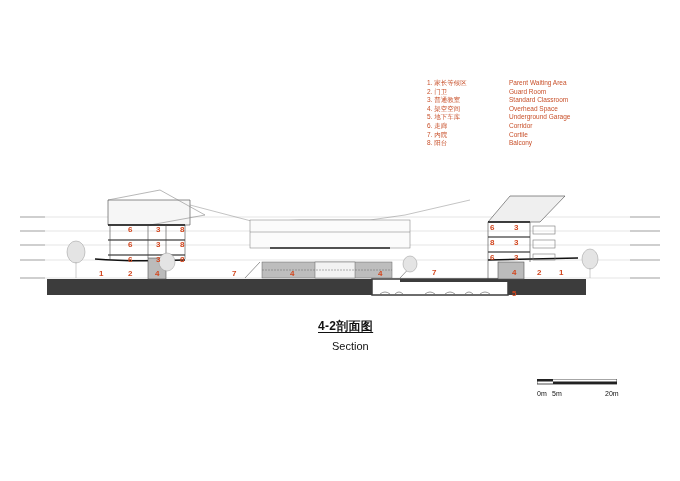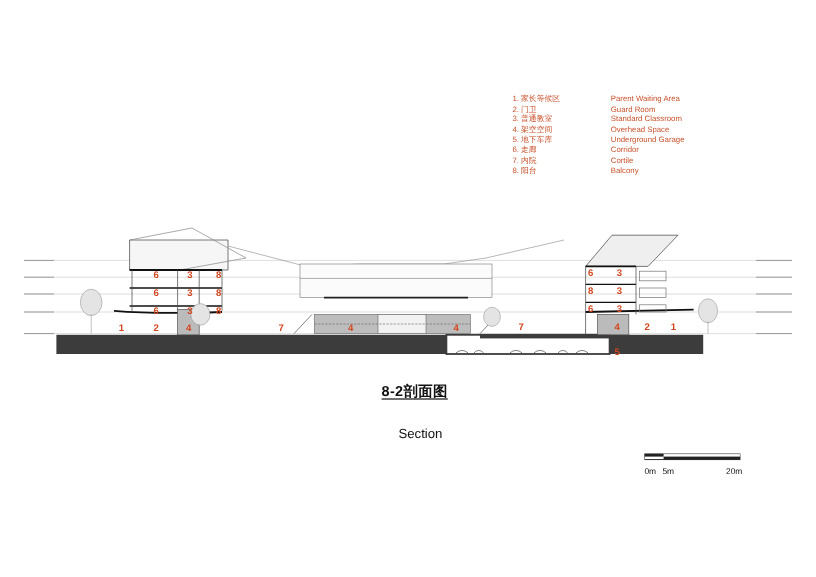--- a/index.html
+++ b/index.html
@@ -5,21 +5,21 @@
   html, body { margin:0; padding:0; background:#ffffff; }
   body { width:680px; height:481px; position:relative; overflow:hidden;
          font-family:"Liberation Sans", sans-serif; }
   .legend { position:absolute; left:427px; top:79px; font-size:6.5px; line-height:8.6px; color:#c8502a; }
   .legend-row { display:flex; }
   .legend-cn { width:82px; }
   .legend-en { }
   .section-svg { position:absolute; left:0; top:0; }
   .title-cn { position:absolute; left:318px; top:318px; font-size:12px; font-weight:bold; color:#111;
               text-decoration:underline; text-underline-offset:2px; letter-spacing:0.3px; }
-  .title-en { position:absolute; left:332px; top:356px; font-size:11px; color:#111; }
+  .title-en { position:absolute; left:332px; top:340px; font-size:11px; color:#111; }
   .scale { position:absolute; left:537px; top:371px; width:80px; }
   .scale-bar { position:relative; height:6px; }
   .scale-labels { position:relative; height:10px; font-size:7px; color:#111; }
   .scale-labels span { position:absolute; top:1px; }
   .num { font-family:"Liberation Sans", sans-serif; font-size:8px; fill:#d2461e; font-weight:bold; }
 </style>
 </head>
 <body>
 
 <div class="legend">
@@ -166,21 +166,21 @@
     <text class="num" x="490" y="260">6</text>
       <text class="num" x="514" y="260">3</text>
     <text class="num" x="432" y="275">7</text>
       <text class="num" x="512" y="275">4</text>
     <text class="num" x="537" y="275">2</text>
       <text class="num" x="559" y="275">1</text>
     <text class="num" x="512" y="296">5</text>
   </g>
 </svg>
 
-<div class="title-cn">8-2剖面图</div>
+<div class="title-cn">4-2剖面图</div>
 <div class="title-en">Section</div>
 
 <div class="scale">
   <svg class="scale-bar" width="80" height="6">
     <rect x="0" y="0" width="80" height="5" fill="#fff" stroke="#222" stroke-width="0.8"></rect>
     <rect x="0" y="0" width="16" height="2.5" fill="#222"></rect>
     <rect x="16" y="2.5" width="64" height="2.5" fill="#222"></rect>
   </svg>
   <div class="scale-labels">
     <span style="left:0">0m</span>

